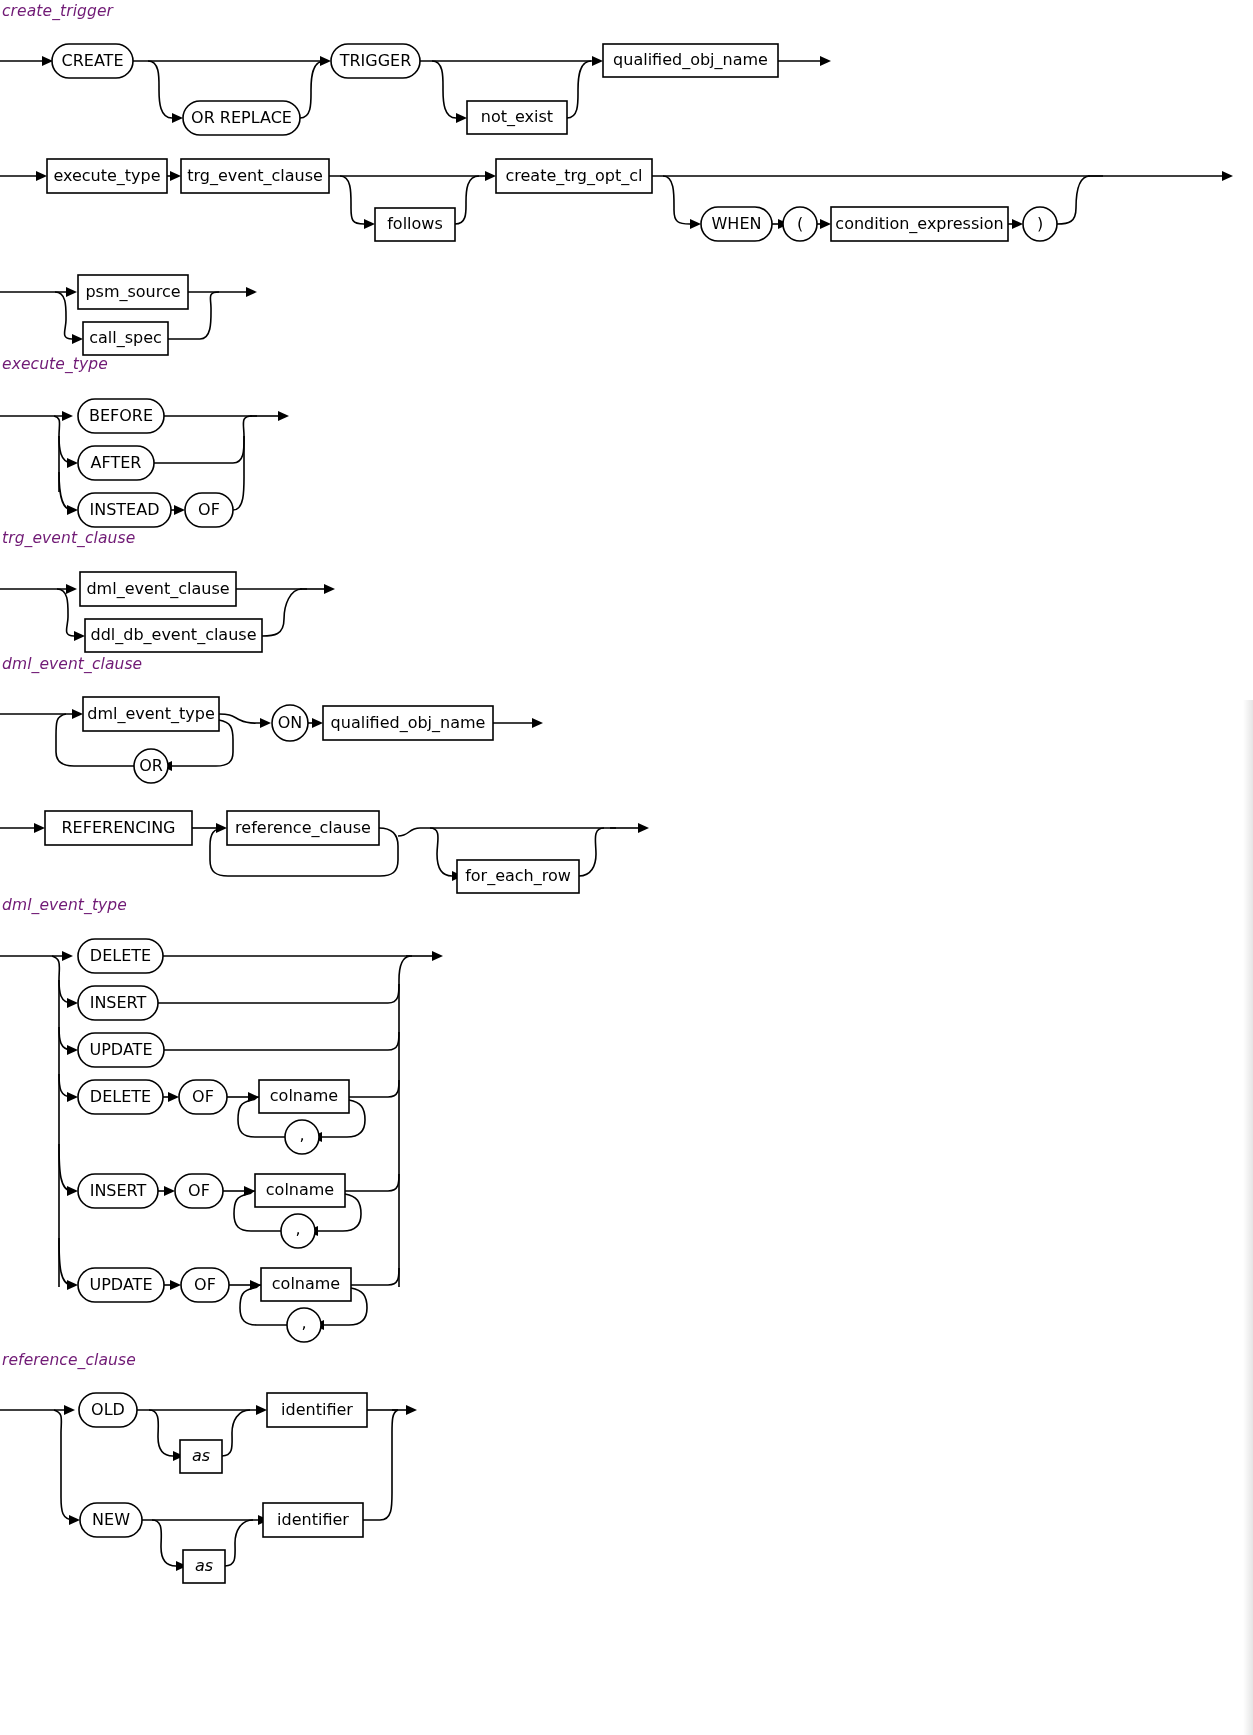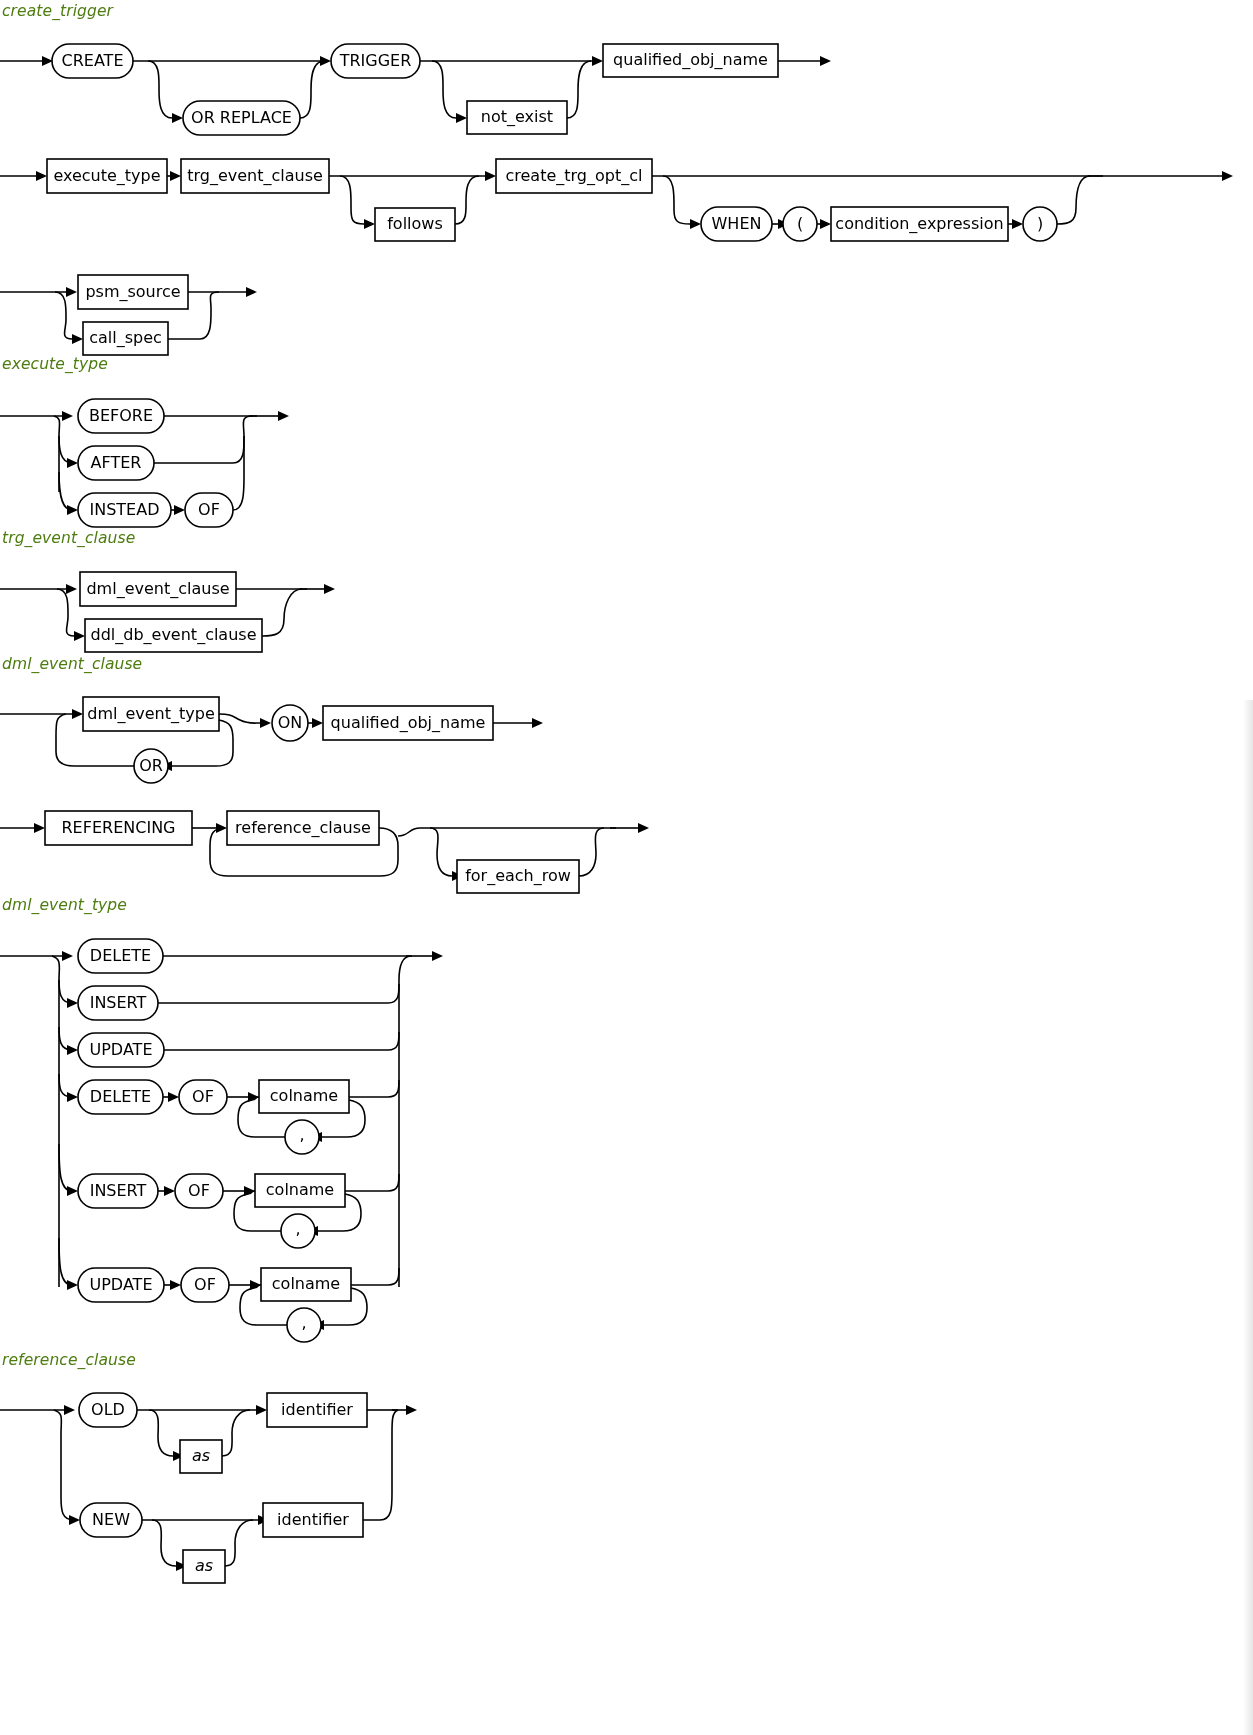--- a/index.html
+++ b/index.html
@@ -4,21 +4,21 @@
 <style>
   html,body{margin:0;padding:0;background:#ffffff;}
   body{
     width:1253px;height:1735px;position:relative;overflow:hidden;
     font-family:"DejaVu Sans","Liberation Sans",sans-serif;
   }
   .diagram-page{position:relative;width:1253px;height:1735px;background:#fff;}
   .section-title{
     position:absolute;
     font-family:"DejaVu Sans","Liberation Sans",sans-serif;
-    font-style:italic;font-size:15.5px;color:#4d7c0f;letter-spacing:.1px;white-space:nowrap;
+    font-style:italic;font-size:15.5px;color:#701a75;letter-spacing:.1px;white-space:nowrap;
   }
   svg.rr{position:absolute;left:0;overflow:visible;}
   svg.rr text{
     font-family:"DejaVu Sans","Liberation Sans",sans-serif;
     font-size:16px;fill:#000;dominant-baseline:middle;text-anchor:middle;
   }
   svg.rr .ln{fill:none;stroke:#000;stroke-width:1.6;}
   svg.rr .bx{fill:#fff;stroke:#000;stroke-width:1.6;}
   svg.rr .ar{fill:#000;stroke:none;}
   .edge-shadow{

